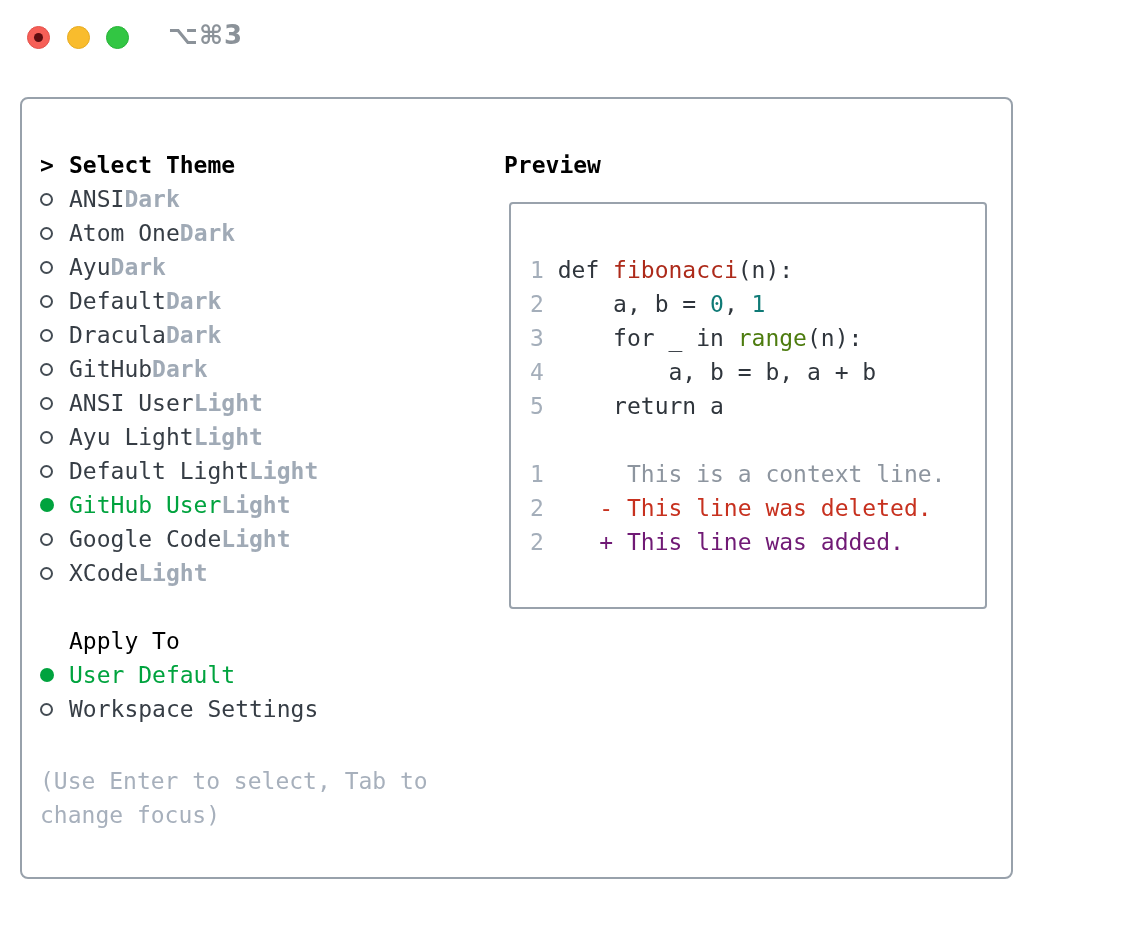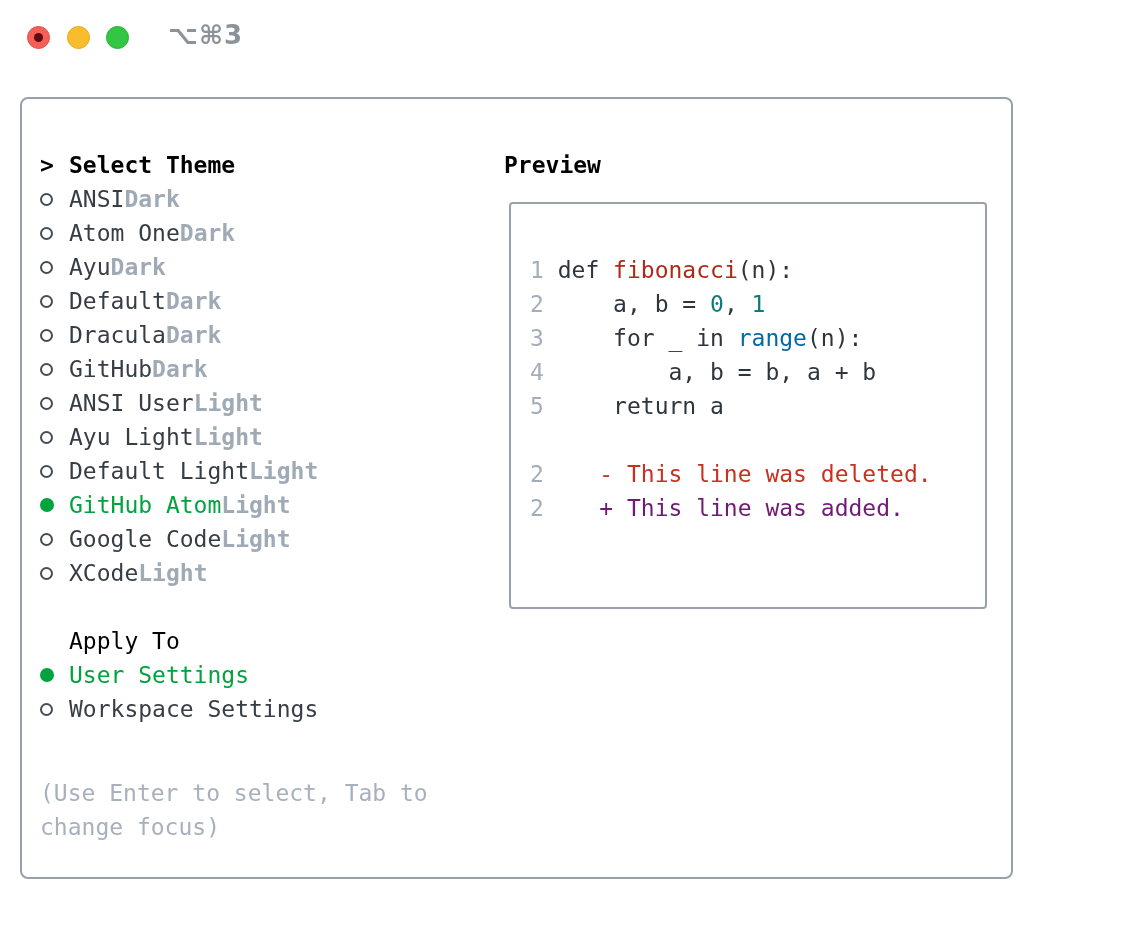--- a/index.html
+++ b/index.html
@@ -48,42 +48,42 @@
     border: 2px solid #444c54; box-sizing: border-box;
   }
   .ringfill { width: 14px; height: 14px; border-radius: 50%; background: var(--green); border: none; }
   .hdrtext  { font-weight: bold; color: #000000; text-align: right; }
   .name     { color: #363d45; }
   .name.sel { color: var(--green); }
   .variant  { color: #a0aab6; font-weight: bold; }
   .blankrow { height: 34px; }
   .applyhdr { color: #000000; }
   .hint {
-    margin-top: 16px; width: 440px; color: #a7b0bc;
+    margin-top: 4px; width: 440px; color: #a7b0bc;
     font-size: 23px; line-height: 34px; padding-left: 0;
   }
   
   .preview-header {
     position: absolute; left: 482px; top: 49px; height: 34px;
     display: flex; align-items: center;
     font-size: 23px; font-weight: bold; color: #000000;
   }
   .preview-box {
     position: absolute; left: 487px; top: 103px;
     width: 478px; height: 407px;
     border: 2px solid #99a2ac; border-radius: 4px;
     box-sizing: border-box; background: #ffffff;
     padding: 49px 0 0 19px; overflow: hidden;
   }
   .pline { height: 34px; line-height: 34px; font-size: 23px; white-space: pre; }
   .lineno { color: #a4aeba; }
   .seg-code    { color: #2f353c; }
   .seg-func    { color: #ad2a1a; }
   .seg-number  { color: #0f7a76; }
-  .seg-call    { color: #0369a1; }
+  .seg-call    { color: #4d7c0f; }
   .seg-context { color: #8d959f; }
   .seg-deleted { color: #c7311f; }
   .seg-added   { color: #701a75; }
   :root { --green: #00a33e; }
 </style>
 </head>
 <body>
 
 <div class="window">
   <div class="titlebar">
@@ -104,42 +104,43 @@
       <div id="theme-list">
           <div class="row"><span class="marker"><span class="ring"></span></span><span class="name">ANSI</span> <span class="variant">Dark</span></div>
           <div class="row"><span class="marker"><span class="ring"></span></span><span class="name">Atom One</span> <span class="variant">Dark</span></div>
           <div class="row"><span class="marker"><span class="ring"></span></span><span class="name">Ayu</span> <span class="variant">Dark</span></div>
           <div class="row"><span class="marker"><span class="ring"></span></span><span class="name">Default</span> <span class="variant">Dark</span></div>
           <div class="row"><span class="marker"><span class="ring"></span></span><span class="name">Dracula</span> <span class="variant">Dark</span></div>
           <div class="row"><span class="marker"><span class="ring"></span></span><span class="name">GitHub</span> <span class="variant">Dark</span></div>
           <div class="row"><span class="marker"><span class="ring"></span></span><span class="name">ANSI User</span> <span class="variant">Light</span></div>
           <div class="row"><span class="marker"><span class="ring"></span></span><span class="name">Ayu Light</span> <span class="variant">Light</span></div>
           <div class="row"><span class="marker"><span class="ring"></span></span><span class="name">Default Light</span> <span class="variant">Light</span></div>
-          <div class="row"><span class="marker"><span class="ring ringfill"></span></span><span class="name sel">GitHub Atom</span> <span class="variant">Light</span></div>
+          <div class="row"><span class="marker"><span class="ring ringfill"></span></span><span class="name sel">GitHub User</span> <span class="variant">Light</span></div>
           <div class="row"><span class="marker"><span class="ring"></span></span><span class="name">Google Code</span> <span class="variant">Light</span></div>
           <div class="row"><span class="marker"><span class="ring"></span></span><span class="name">XCode</span> <span class="variant">Light</span></div>
         </div>
       <div class="blankrow"></div>
       <div class="row">
         <span class="marker"></span>
         <span class="applyhdr">Apply To</span>
       </div>
       <div id="apply-list">
-          <div class="row"><span class="marker"><span class="ring ringfill"></span></span><span class="name sel">User Settings</span></div>
+          <div class="row"><span class="marker"><span class="ring ringfill"></span></span><span class="name sel">User Default</span></div>
           <div class="row"><span class="marker"><span class="ring"></span></span><span class="name">Workspace Settings</span></div>
         </div>
       <div class="blankrow"></div>
       <div class="hint">(Use Enter to select, Tab to change focus)</div>
     </div>
 
     <div class="preview-header">Preview</div>
     <div class="preview-box" id="preview-box">
         <div class="pline"><span class="lineno">1</span><span class="seg-code"> def </span><span class="seg-func">fibonacci</span><span class="seg-code">(n):</span></div>
         <div class="pline"><span class="lineno">2</span><span class="seg-code">     a, b = </span><span class="seg-number">0</span><span class="seg-code">, </span><span class="seg-number">1</span></div>
         <div class="pline"><span class="lineno">3</span><span class="seg-code">     for _ in </span><span class="seg-call">range</span><span class="seg-code">(n):</span></div>
         <div class="pline"><span class="lineno">4</span><span class="seg-code">         a, b = b, a + b</span></div>
         <div class="pline"><span class="lineno">5</span><span class="seg-code">     return a</span></div>
         <div class="pline"><span class="lineno"></span></div>
+        <div class="pline"><span class="lineno">1</span><span class="seg-context">      This is a context line.</span></div>
         <div class="pline"><span class="lineno">2</span><span class="seg-deleted">    - This line was deleted.</span></div>
         <div class="pline"><span class="lineno">2</span><span class="seg-added">    + This line was added.</span></div>
       </div>
   </div>
 </div>
 
 </body></html>

